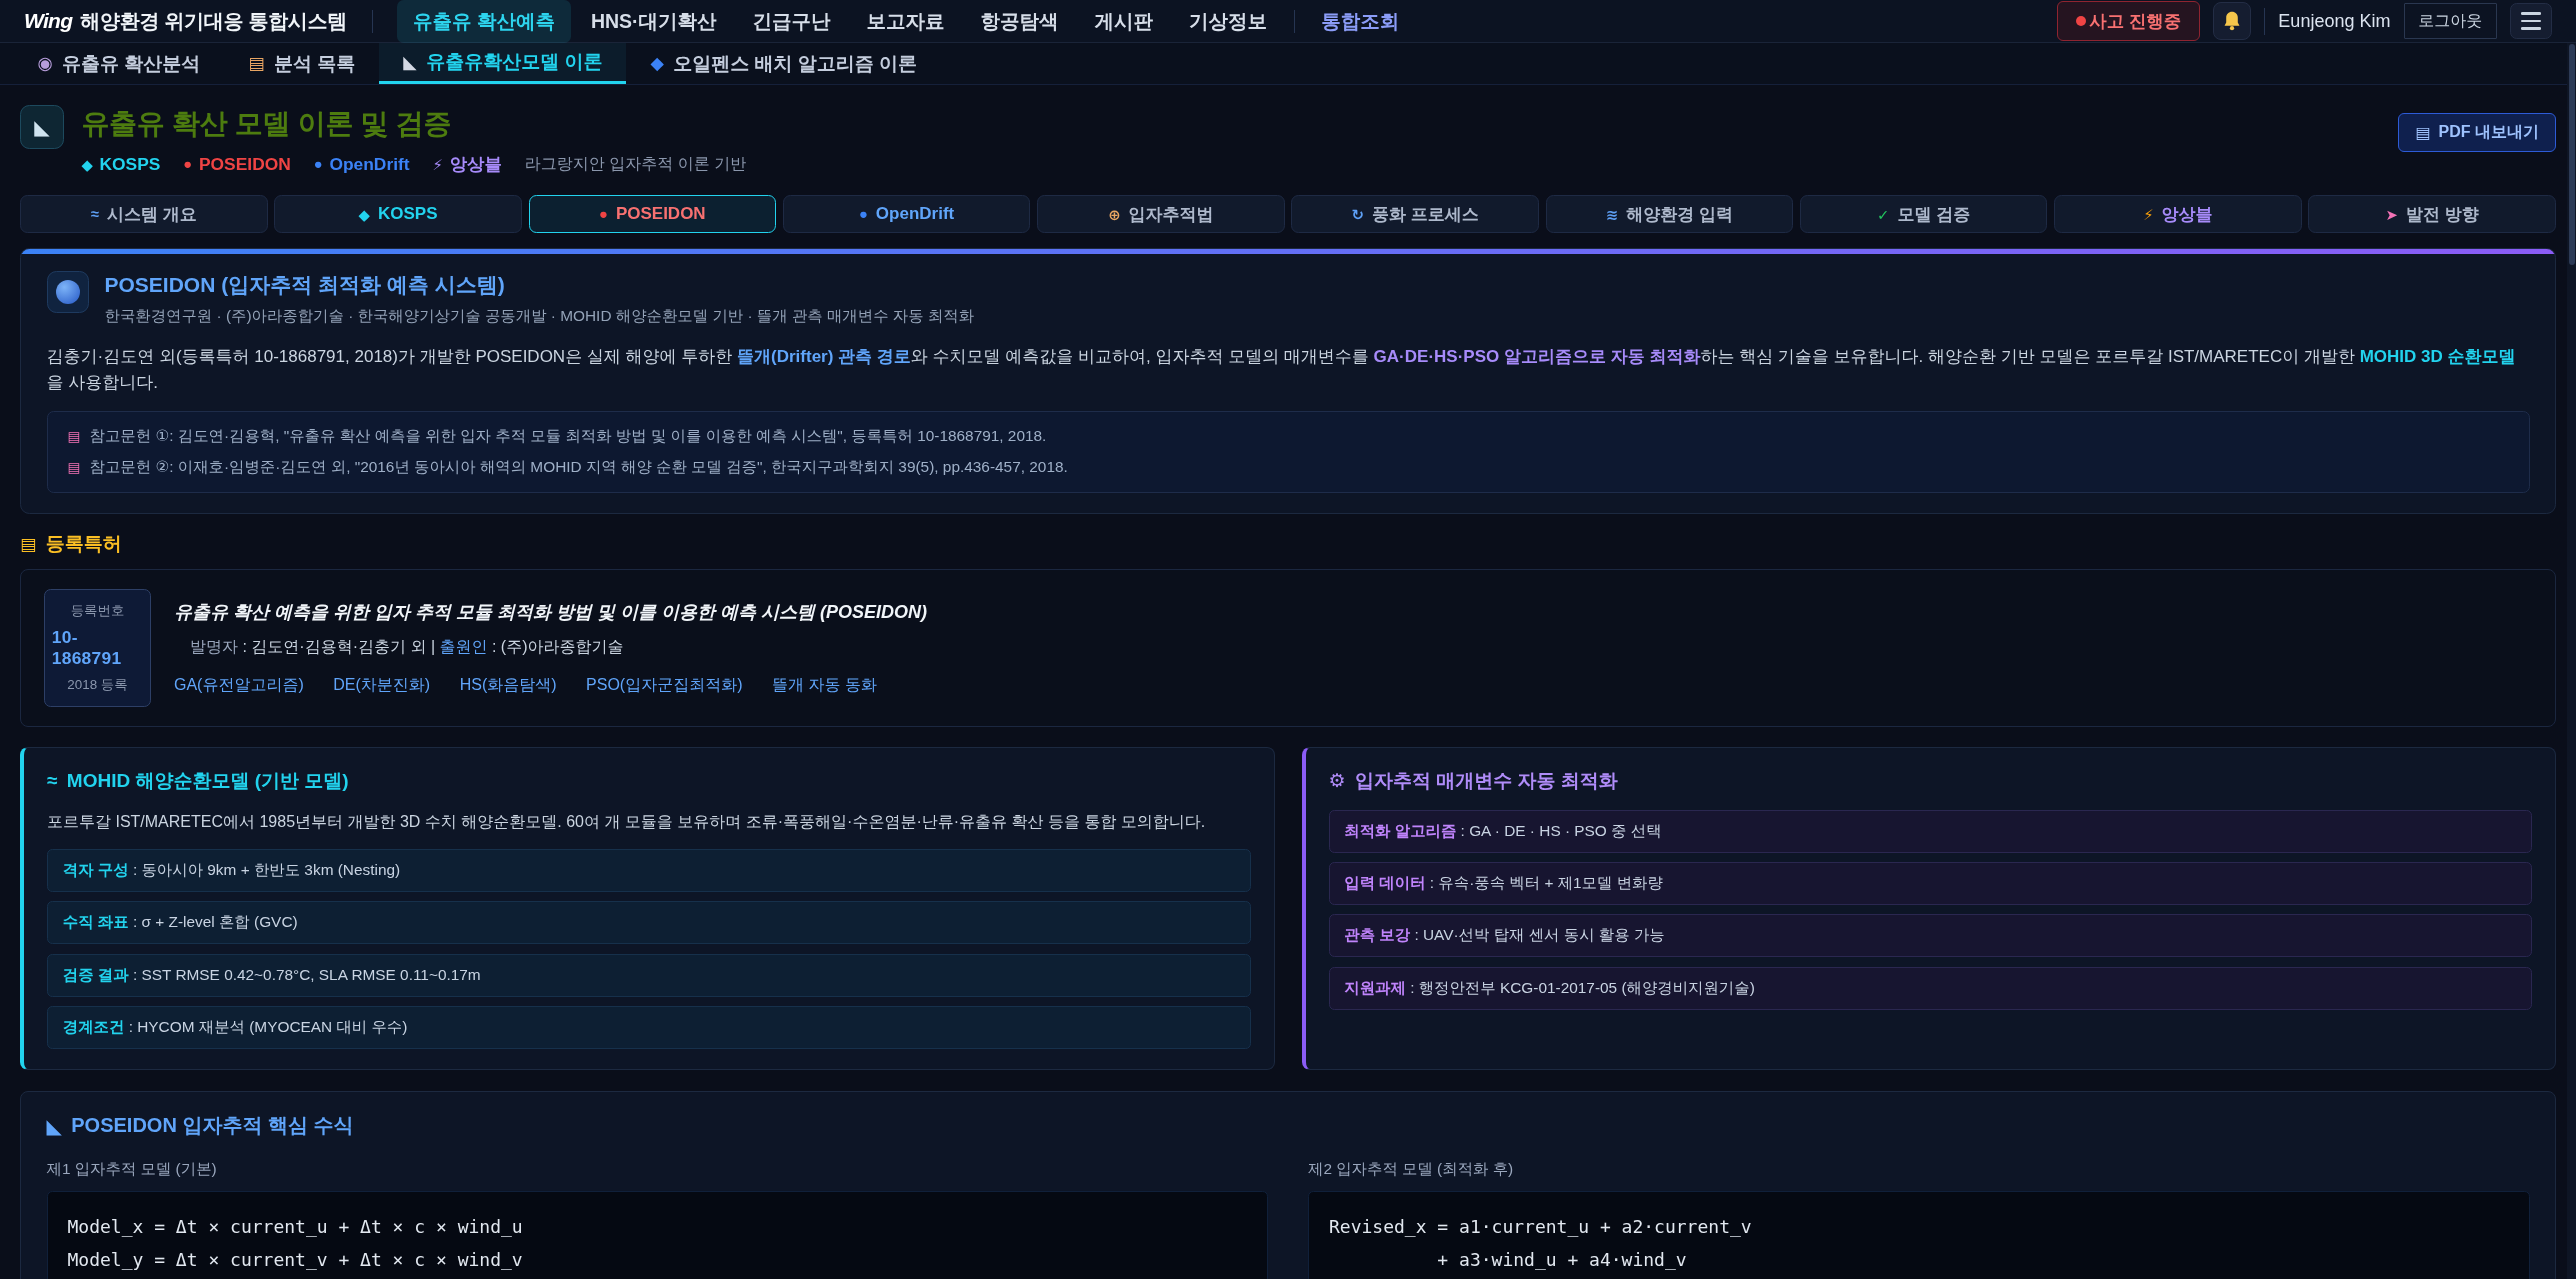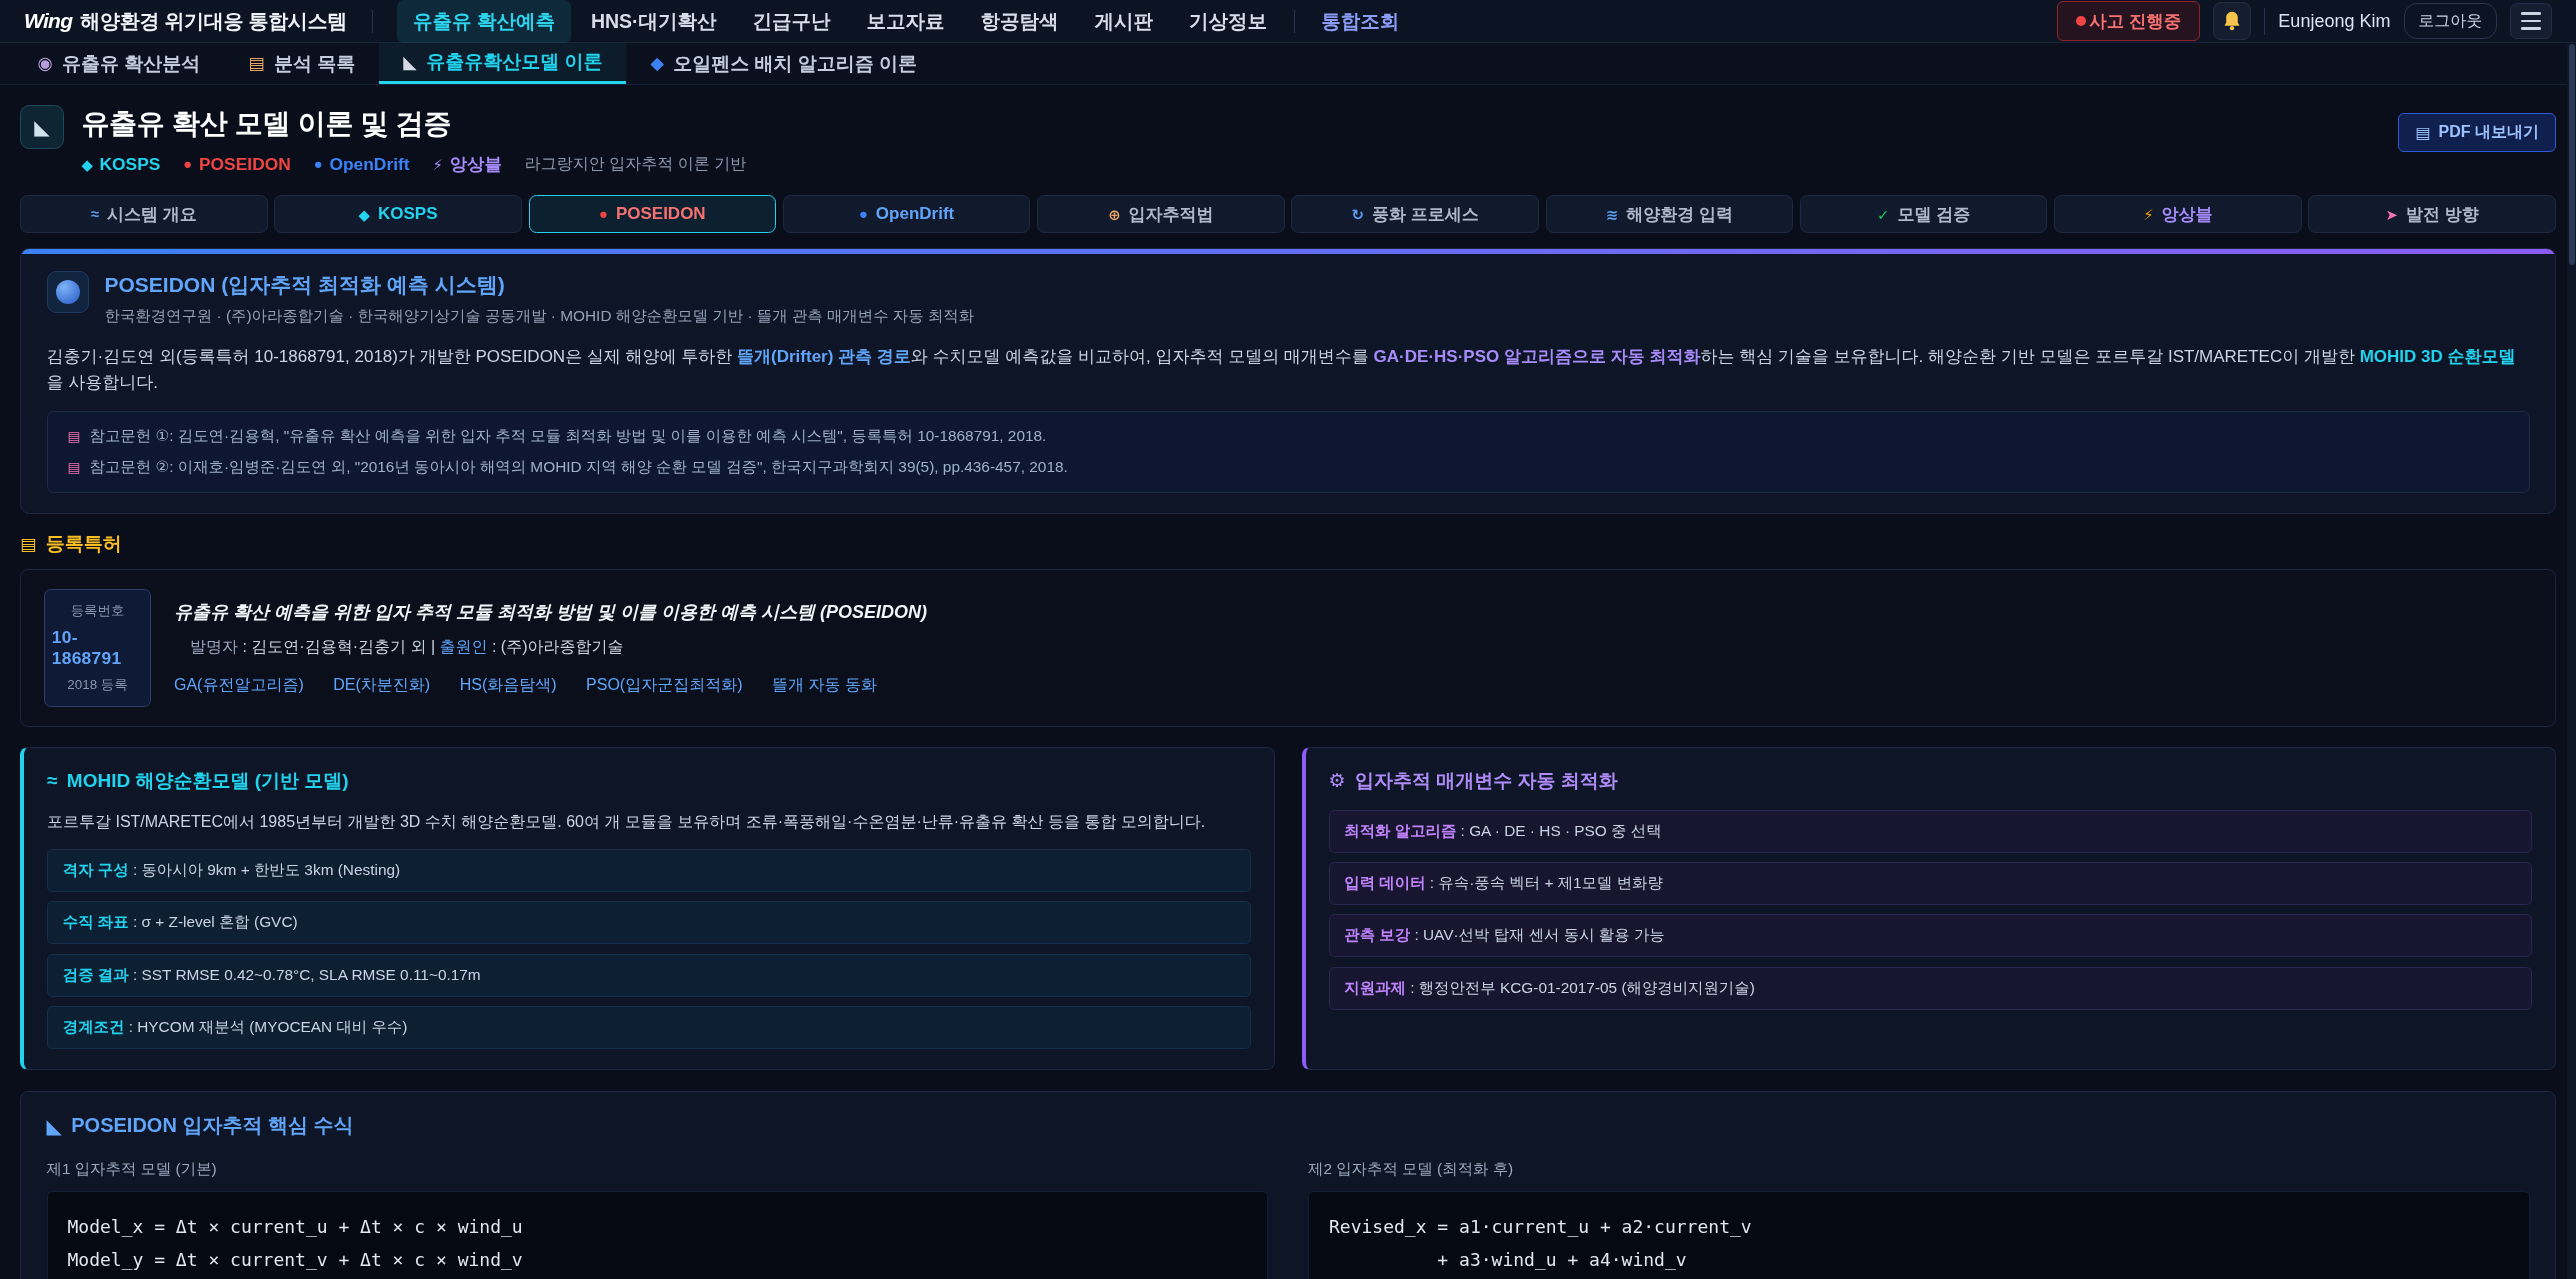--- a/index.html
+++ b/index.html
@@ -36,21 +36,21 @@
   }
   .incident-dot { width:10.7px; height:10.7px; border-radius:50%; background:#ef4444; }
   .incident-text { color:#f87171; font-weight:bold; font-size:17.4px; white-space:nowrap; }
   .bell-btn {
     width:38px; height:38px; border-radius:8px; background:#151d30; border:0.7px solid #232d45;
     display:flex; align-items:center; justify-content:center; cursor:pointer;
   }
   .nav-divider2 { width:0.7px; height:27px; background:#263552; }
   .user-name { font-size:18px; color:#dbe3ef; white-space:nowrap; }
   .logout-btn {
-    background:transparent; border:0.7px solid #2a3750; border-radius:13px;
+    background:transparent; border:0.7px solid #2a3750; border-radius:1px;
     color:#cbd5e1; font-size:16px; padding:6.7px 13.4px; cursor:pointer; white-space:nowrap;
     font-family:inherit;
     text-align:center;
   }
   .menu-btn {
     width:42px; height:36px; border-radius:6.7px; background:#151d30; border:0.7px solid #232d45;
     display:flex; flex-direction:column; align-items:center; justify-content:center; gap:4.7px; cursor:pointer;
   }
   .menu-bar { width:20px; height:2.7px; background:#cbd5e1; border-radius:1.3px; }
   
@@ -62,21 +62,21 @@
   .tab.active { color:#22d3ee; background:#0c1c2b; border-bottom:3.4px solid #22d3ee; }
   .tab-icon { font-size:17.4px; }
   
   .page { padding:0 20px; }
   .page-header { display:flex; justify-content:space-between; align-items:flex-start; padding-top:20px; }
   .ph-left { display:flex; gap:17.4px; }
   .ph-icon {
     width:44px; height:44px; border-radius:9.4px; background:#0e2633; border:0.7px solid #1d4a5e;
     display:flex; align-items:center; justify-content:center; font-size:20px; color:#cfe3ef;
   }
-  .page-title { font-size:28px; font-weight:bold; color:#ffffff; letter-spacing:-0.3px; }
+  .page-title { font-size:28px; font-weight:bold; color:#4d7c0f; letter-spacing:-0.3px; }
   .badge-row { display:flex; align-items:center; gap:23px; margin-top:9.4px; }
   .badge { display:flex; align-items:center; gap:6.7px; font-size:17.4px; font-weight:bold; }
   .badge-icon { font-size:14.8px; }
   .subtitle { font-size:16px; color:#8b97ad; font-weight:normal; }
   .pdf-btn {
     margin-top:8px; display:flex; align-items:center; gap:8px;
     border:0.7px solid #2d5bd7; background:rgba(29,78,216,0.28); color:#9ec2fd;
     font-size:16px; font-weight:bold; border-radius:6px; padding:8px 16px; cursor:pointer;
     font-family:inherit; white-space:nowrap;
   }

